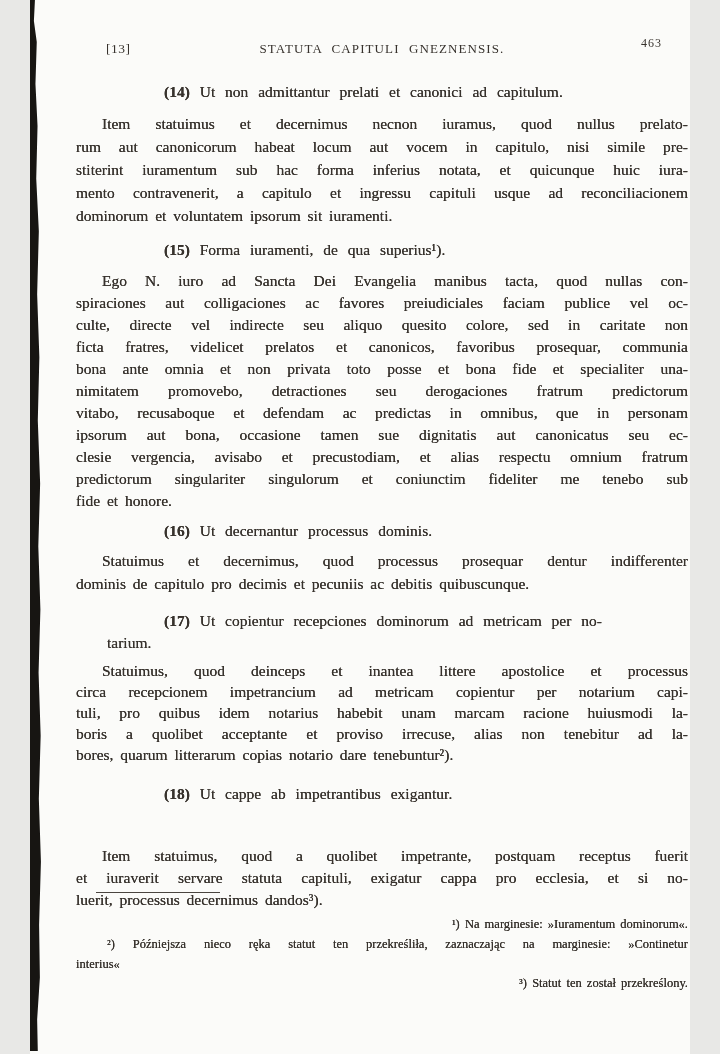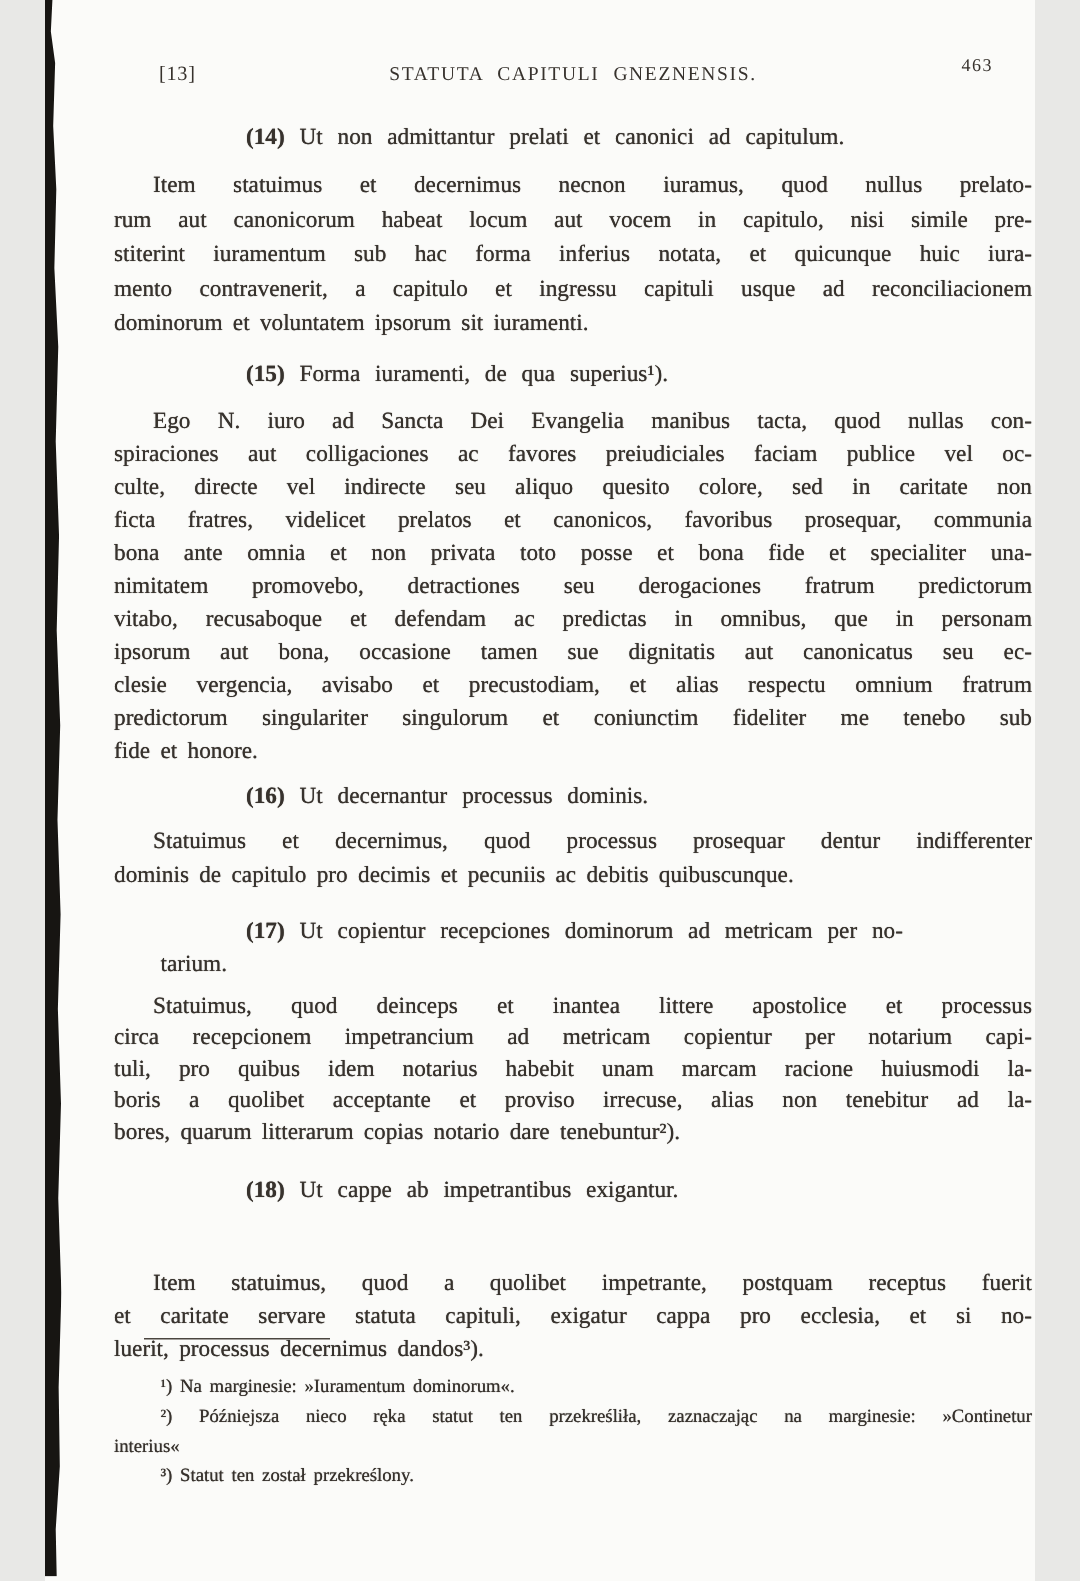--- a/index.html
+++ b/index.html
@@ -41,21 +41,21 @@
 
   .h14{top:80px;}  .p14{top:112px;}
   .h15{top:238px;} .p15{top:270px;}
   .h16{top:519px;} .p16{top:549px;}
   .h17{top:610px;} .h17 .ln{line-height:22px;}
   .p17{top:660px;}
   .h18{top:782px;} .p18{top:812px;margin-top:33px;}
 
   .fnrule{position:absolute;left:66px;top:892px;width:124px;height:0;border-top:1.5px solid #4a453f;}
   .fn .ln{font-size:12.5px;line-height:20px;word-spacing:2px;}
-  .fn .ln.ind{text-indent:31px;}
+  .fn .ln.ind{text-indent:31px;text-align:right;}
   .fn1{top:914px;} .fn2{top:934px;} .fn3{top:973px;}
 </style>
 </head>
 <body>
 
 <div class="page" style="--paper: #fbfbf9; --ink: #37322d; --bar: #171512;">
   <div class="gutter"></div>
 
   <div class="header">
     <span class="mref">[13]</span>
@@ -109,21 +109,21 @@
       <div class="ln j">tuli, pro quibus idem notarius habebit unam marcam racione huiusmodi la-</div>
       <div class="ln j">boris a quolibet acceptante et proviso irrecuse, alias non tenebitur ad la-</div>
       <div class="ln">bores, quarum litterarum copias notario dare tenebuntur²).</div>
     </div>
 
   <div class="heading h18">
       <div class="ln"><span class="hnum">(18)</span> Ut cappe ab impetrantibus exigantur.</div>
     </div>
   <div class="para p18 lh22">
       <div class="ln ind j">Item statuimus, quod a quolibet impetrante, postquam receptus fuerit</div>
-      <div class="ln j">et caritate servare statuta capituli, exigatur cappa pro ecclesia, et si no-</div>
+      <div class="ln j">et iuraverit servare statuta capituli, exigatur cappa pro ecclesia, et si no-</div>
       <div class="ln">luerit, processus decernimus dandos³).</div>
     </div>
 
   <div class="fnrule"></div>
   <div class="fn fn1">
       <div class="ln ind">¹) Na marginesie: »Iuramentum dominorum«.</div>
     </div>
   <div class="fn fn3">
       <div class="ln ind">³) Statut ten został przekreślony.</div>
     </div>

